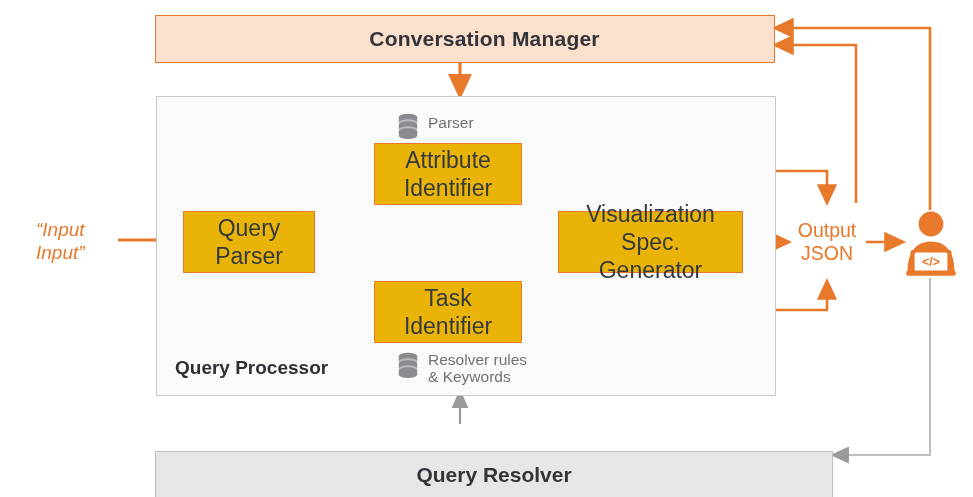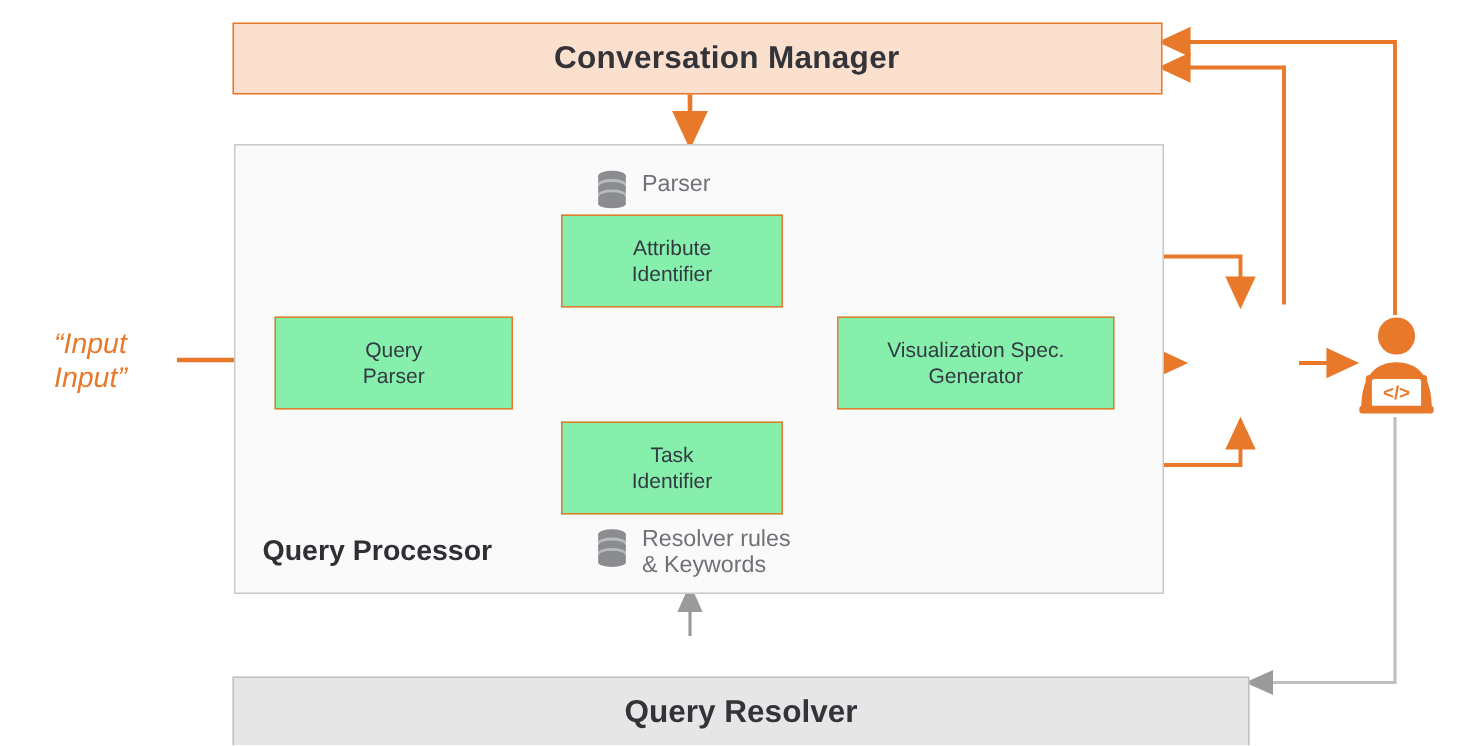--- a/index.html
+++ b/index.html
@@ -11,22 +11,22 @@
         justify-content:center;text-align:center;}
 
   .bar{background:#FBE0CE;border:1.6px solid #E8792B;color:#33333a;
        font-weight:bold;font-size:21px;letter-spacing:.2px;}
   .bar-grey{background:#E6E6E6;border:1.4px solid #BFBFBF;color:#33333a;
        font-weight:bold;font-size:21px;margin-top:27px;}
 
   .proc{position:absolute;box-sizing:border-box;background:#FAFAFA;
         border:1.3px solid #C9C9C9;}
 
-  .obox{background:#86efac;border:1.5px solid #E8792B;color:#333a42;
-        font-size:14px;line-height:1.22;}
+  .obox{background:#eab308;border:1.5px solid #E8792B;color:#333a42;
+        font-size:23px;line-height:1.22;}
 
   .proc-label{position:absolute;font-weight:bold;font-size:19px;color:#2f2f35;}
 
   .db-label{position:absolute;color:#6f7177;font-size:15.5px;line-height:1.12;}
 
   .inq{position:absolute;color:#E8792B;font-style:italic;font-size:19px;
        line-height:1.2;}
 
   .outj{position:absolute;color:#E8792B;font-size:19.5px;line-height:1.18;
         text-align:center;}
@@ -128,21 +128,21 @@
   <div class="db-label" style="left:428px;top:351px;">
     <div>Resolver rules</div>
     <div>&amp; Keywords</div>
   </div>
 
   <div class="inq" style="left:36px;top:219px;width:82px;">
     <div>“Input</div>
     <div>Input”</div>
   </div>
 
-  <div class="node obox" style="left:183px;top:211px;width:159px;height:62px;text-align:center;">
+  <div class="node obox" style="left:183px;top:211px;width:132px;height:62px;text-align:center;">
     <div>
       <div>Query</div>
       <div>Parser</div>
     </div>
   </div>
 
   <div class="node obox" style="left:374px;top:143px;width:148px;height:62px;">
     <div>
       <div>Attribute</div>
       <div>Identifier</div>
@@ -156,20 +156,24 @@
     </div>
   </div>
 
   <div class="node obox" style="left:558px;top:211px;width:185px;height:62px;">
     <div>
       <div>Visualization Spec.</div>
       <div>Generator</div>
     </div>
   </div>
 
+  <div class="outj" style="left:786px;top:219px;width:82px;">
+    <div>Output</div>
+    <div>JSON</div>
+  </div>
 
   <div class="user" style="left:903px;top:210px;">
     <svg width="56" height="68" viewBox="0 0 56 68">
       <circle cx="28" cy="14" r="12.4" fill="#E8792B"></circle>
       <path d="M4.5,62 C4.5,42 13,31.5 28,31.5 C43,31.5 51.5,42 51.5,62 Z" fill="#E8792B"></path>
       <rect x="7.5" y="40" width="41" height="24" rx="2.4" fill="#E8792B"></rect>
       <rect x="11.6" y="42.6" width="32.8" height="19" rx="1.6" fill="#FFFFFF"></rect>
       <rect x="3.2" y="60.5" width="49.6" height="5.2" rx="2.2" fill="#E8792B"></rect>
       <text x="28" y="56" font-family="'Liberation Sans',sans-serif" font-size="12.5" font-weight="bold" fill="#E8792B" text-anchor="middle">&lt;/&gt;</text>
     </svg>

